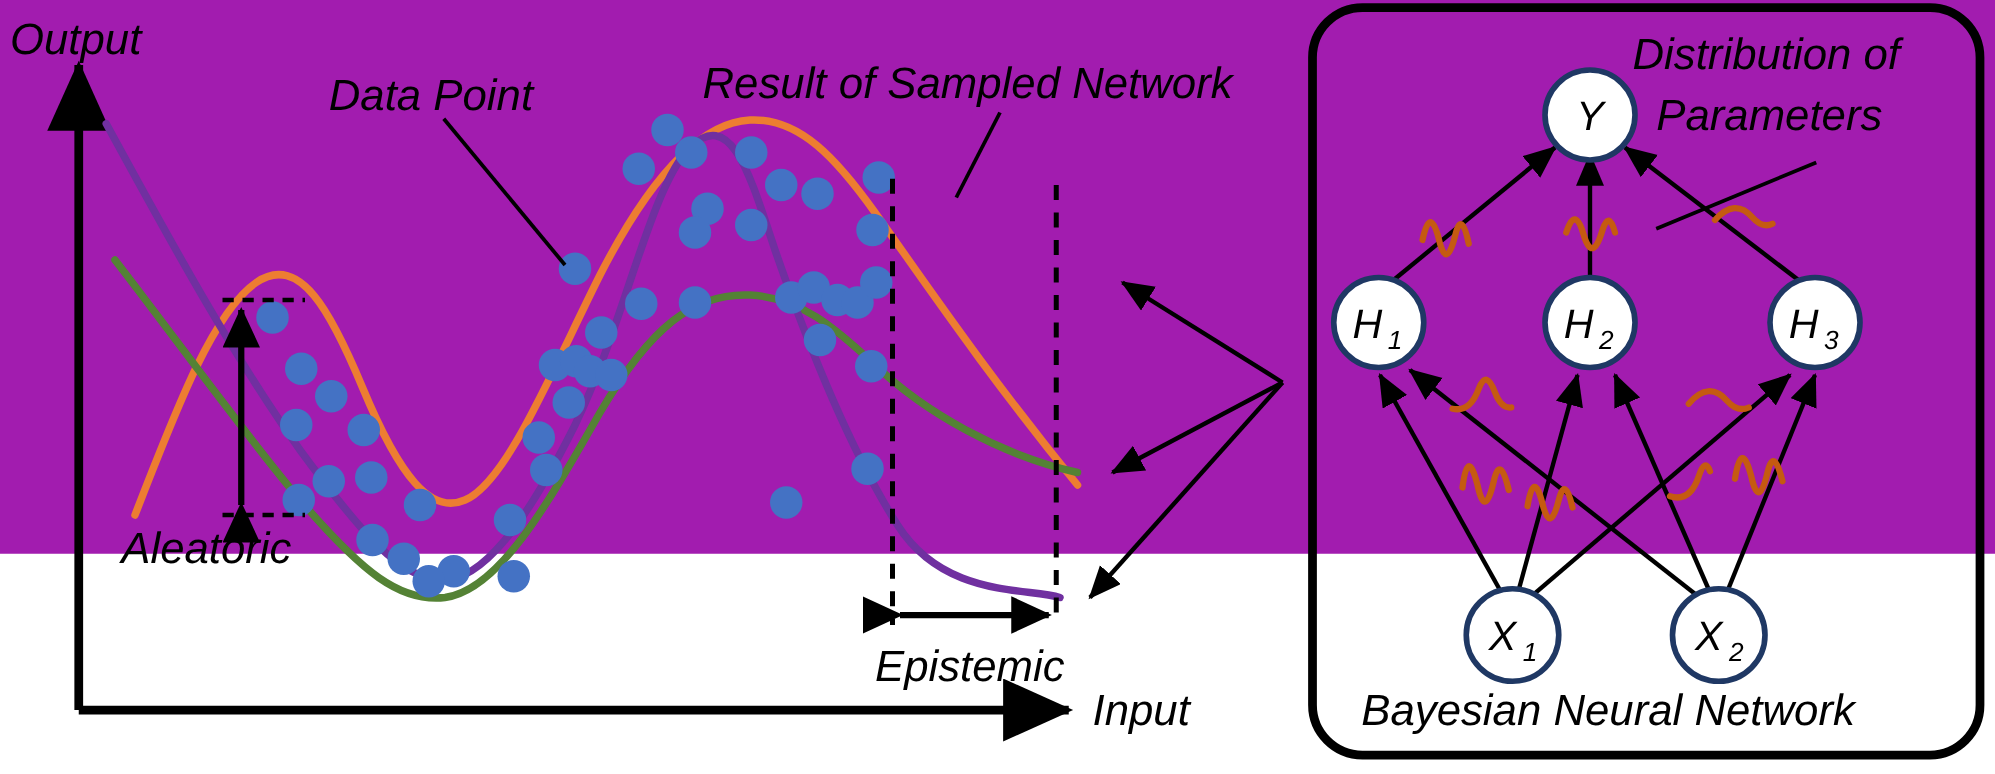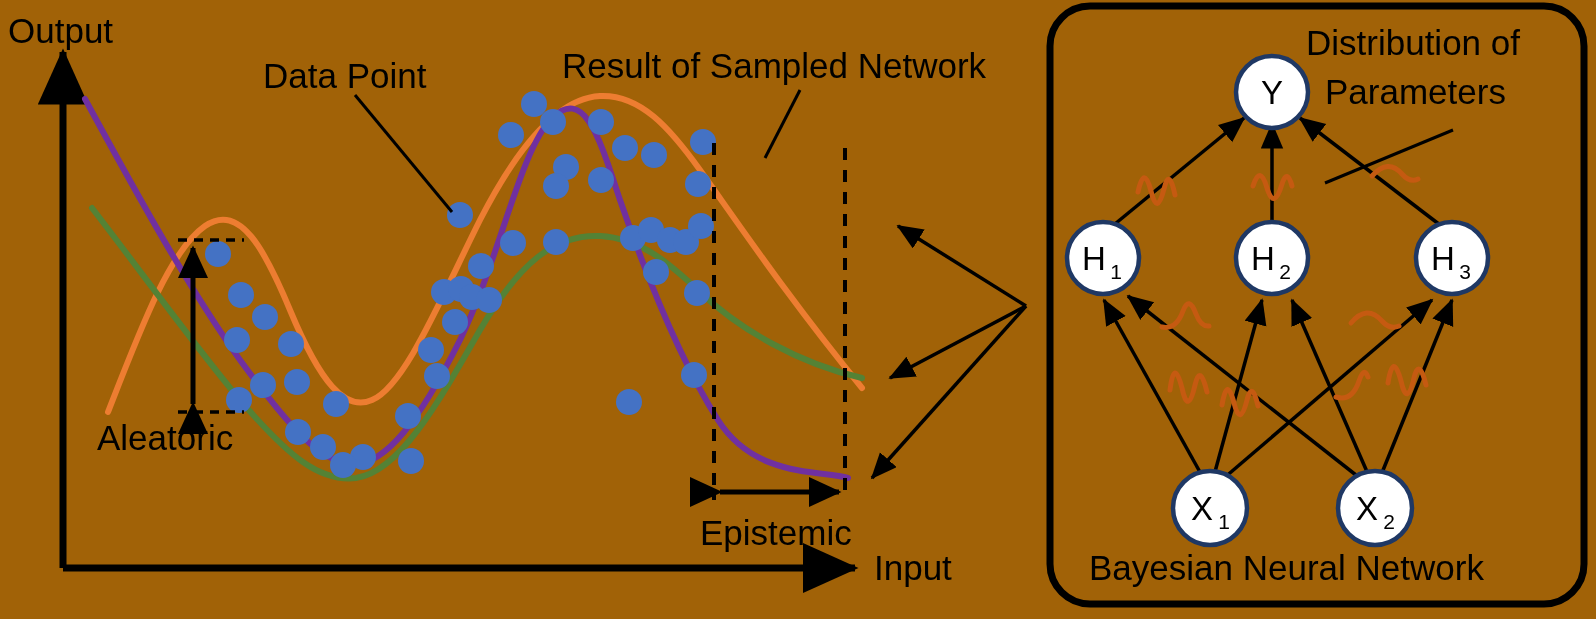--- a/index.html
+++ b/index.html
@@ -1,17 +1,17 @@
 <!DOCTYPE html>
 <html><head>
 <meta charset="utf-8">
 <style>
   html,body{margin:0;padding:0;background:#ffffff;}
   body{width:1596px;height:619px;overflow:hidden;font-family:"Liberation Sans",sans-serif;}
-  #root{position:relative;width:1596px;height:619px;background:#a16207;}
+  #root{position:relative;width:1596px;height:443px;background:#a21caf;font-style:italic;}
   svg.layer{position:absolute;left:0;top:0;width:1596px;height:619px;}
   text{font-family:"Liberation Sans",sans-serif;fill:#000;}
   .lbl{font-size:35px;}
   .lbl-node{font-size:33px;}
   .sub{font-size:21px;}
 </style>
 </head>
 <body>
 
 <div id="root">

